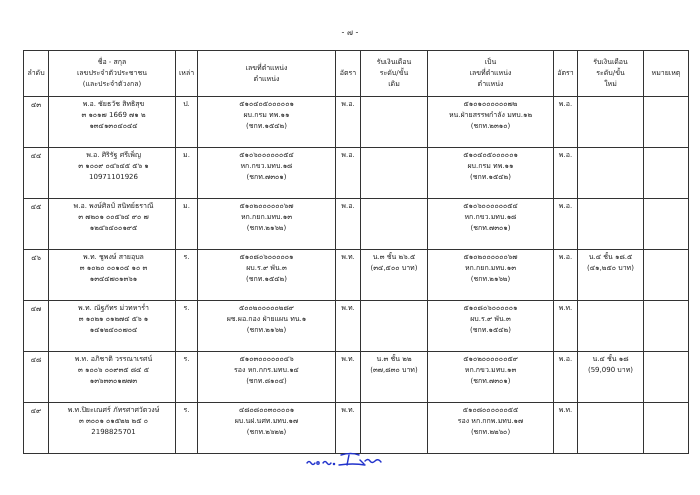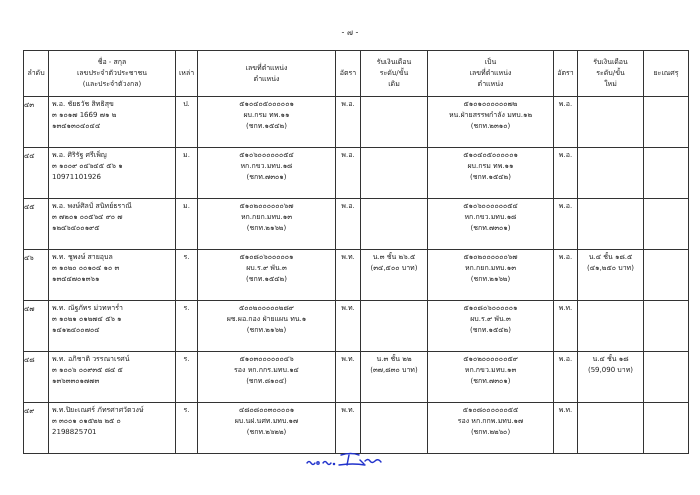--- a/index.html
+++ b/index.html
@@ -6,22 +6,22 @@
   body { width:700px; height:495px; position:relative; overflow:hidden;
          font-family:"DejaVu Sans", sans-serif; color:#222; }
   .page-num { position:absolute; top:26px; left:0; width:700px; text-align:center;
               font-size:8px; color:#333; }
   table.doc { position:absolute; left:23px; top:50px; border-collapse:collapse;
               table-layout:fixed; width:665px; font-size:7px; line-height:1.55; }
   table.doc th, table.doc td { border:1.3px solid #333; padding:0; vertical-align:top; }
   table.doc th { font-weight:normal; vertical-align:middle; text-align:center; height:45px; }
   table.doc td { height:47px; }
   .c { text-align:center; }
-  .l { text-align:left; padding-left:3px !important; }
-  .seq { padding-top:3px !important; }
+  .l { text-align:center; padding-left:3px !important; }
+  .seq { text-align:center; padding-top:3px !important; }
   .cell-lines div { white-space:nowrap; overflow:hidden; }
   .cell-lines { padding-top:2px !important; }
   .sig { position:absolute; left:305px; top:451px; width:100px; height:18px; }
 </style>
 </head>
 <body>
 
 <div class="page-num">- ๗ -</div>
 
 <table class="doc">
@@ -60,21 +60,21 @@
         <div>เป็น</div>
         <div>เลขที่ตำแหน่ง</div>
         <div>ตำแหน่ง</div>
       </th>
       <th>อัตรา</th>
       <th>
         <div>รับเงินเดือน</div>
         <div>ระดับ/ขั้น</div>
         <div>ใหม่</div>
       </th>
-      <th>ยะเณศรุ</th>
+      <th>หมายเหตุ</th>
     </tr>
   </thead>
   <tbody id="rows">
       <tr>
         <td class="seq">๔๓</td>
         <td class="l cell-lines">
           <div>พ.อ. ชัยธวัช   สิทธิสุข</div>
           <div>๓ ๑๐๑๗ 1669 ๗๑ ๒</div>
           <div>๑๓๔๑๓๐๔๐๔๔</div>
         </td>

